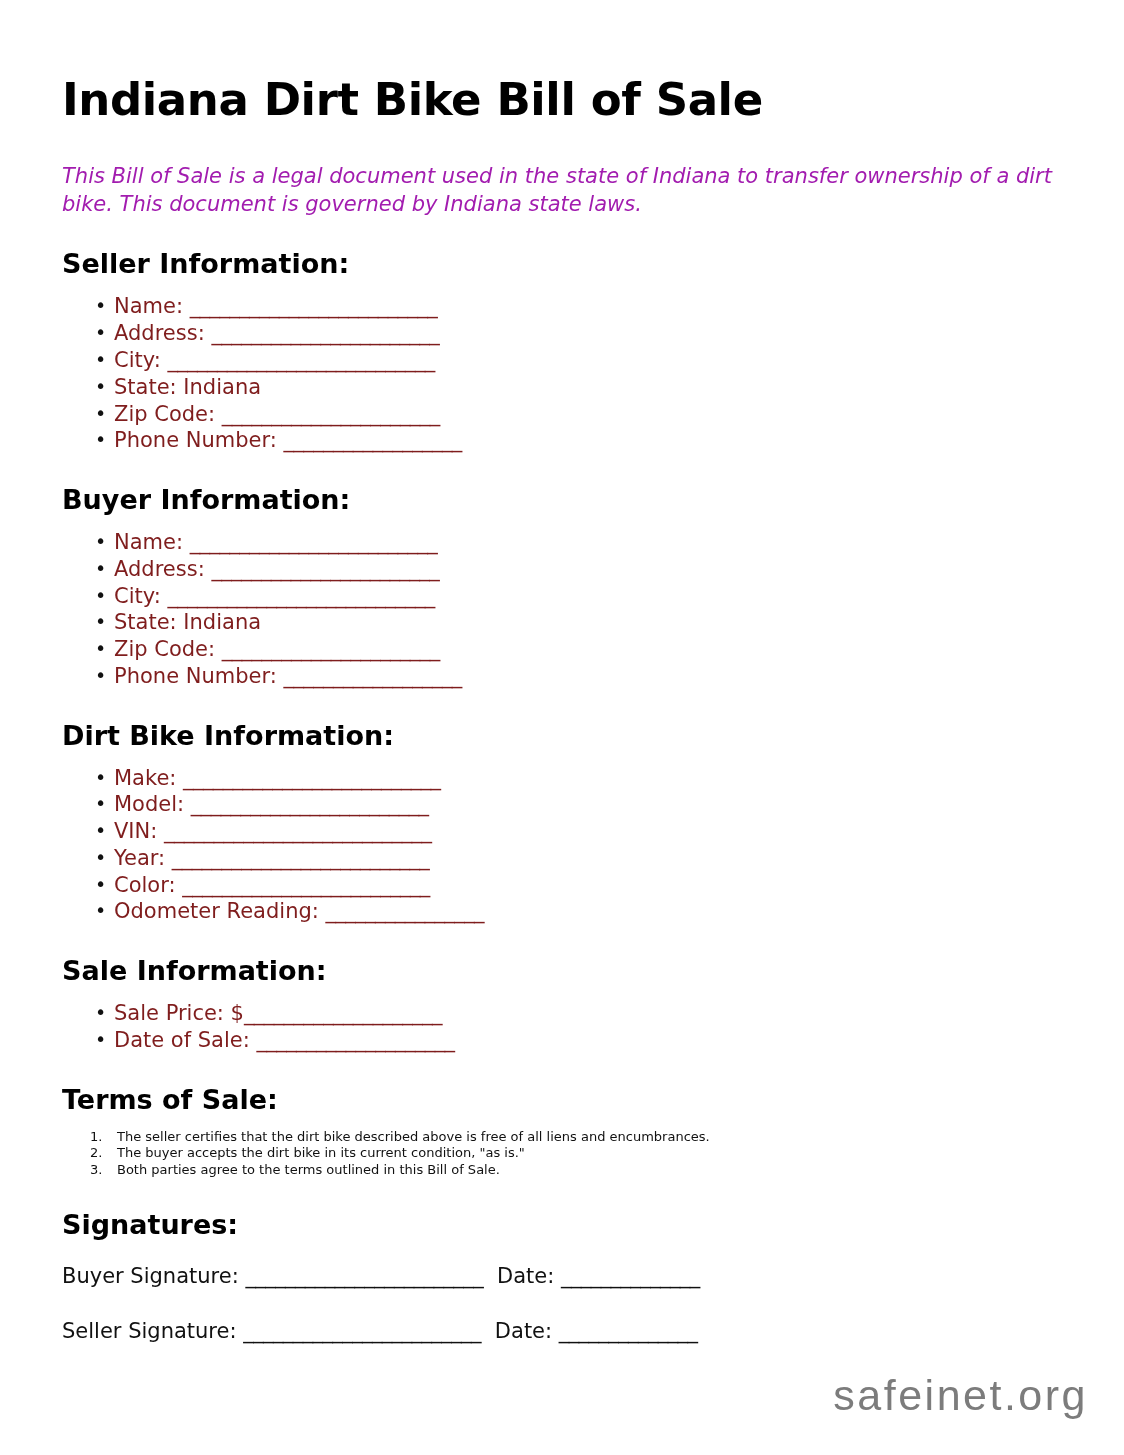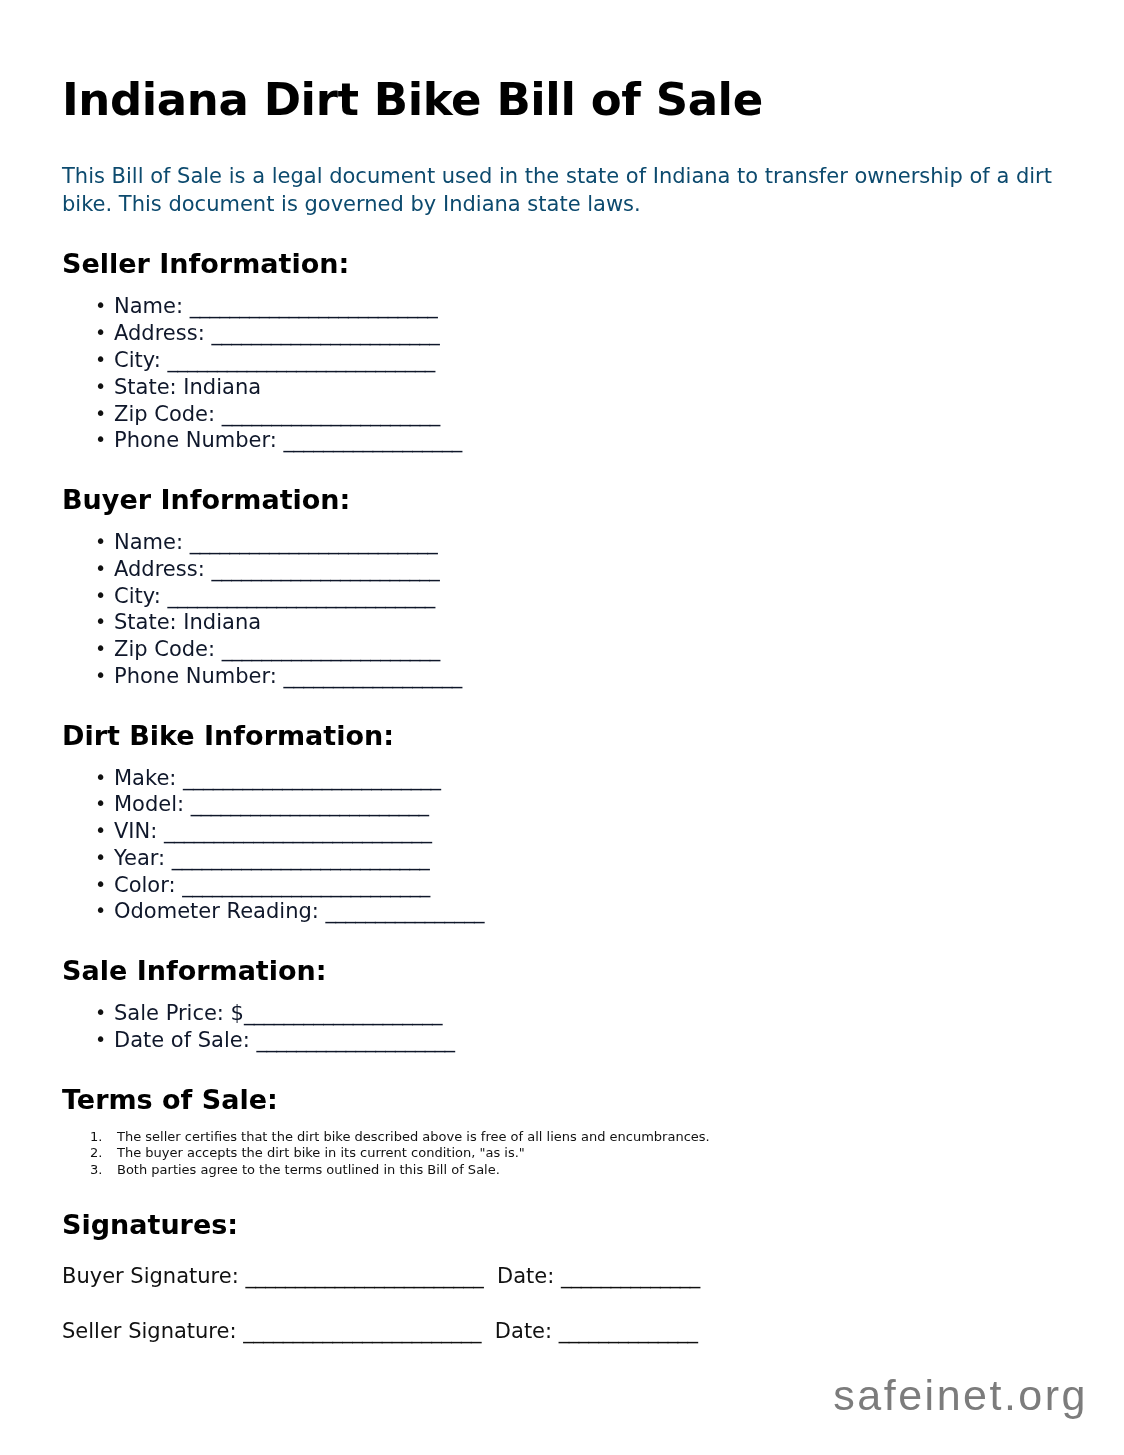--- a/index.html
+++ b/index.html
@@ -33,41 +33,42 @@
     line-height: 1.08;
     margin: 14px 0 0 0;
     color: #000;
   }
 
   .intro {
     font-size: 21px;
     line-height: 1.33;
     margin: 38px 0 0 0;
     max-width: 992px;
-    color: #0c4a6e;
+    color: #a21caf;
+    font-style: italic;
   }
 
   .section-heading {
     font-size: 27px;
     font-weight: 700;
     margin: 30px 0 0 0;
     color: #000;
   }
 
   ul.field-list {
     list-style: none;
     margin: 14px 0 0 0;
     padding: 0;
   }
   ul.field-list > li {
     position: relative;
     font-size: 21px;
     line-height: 1.275;
     padding-left: 52px;
-    color: #0f172a;
+    color: #7f1d1d;
     white-space: nowrap;
   }
   ul.field-list > li::before {
     content: "\2022";
     position: absolute;
     left: 33px;
     top: 0;
     font-size: 19px;
     line-height: 1.34;
     color: #111;

